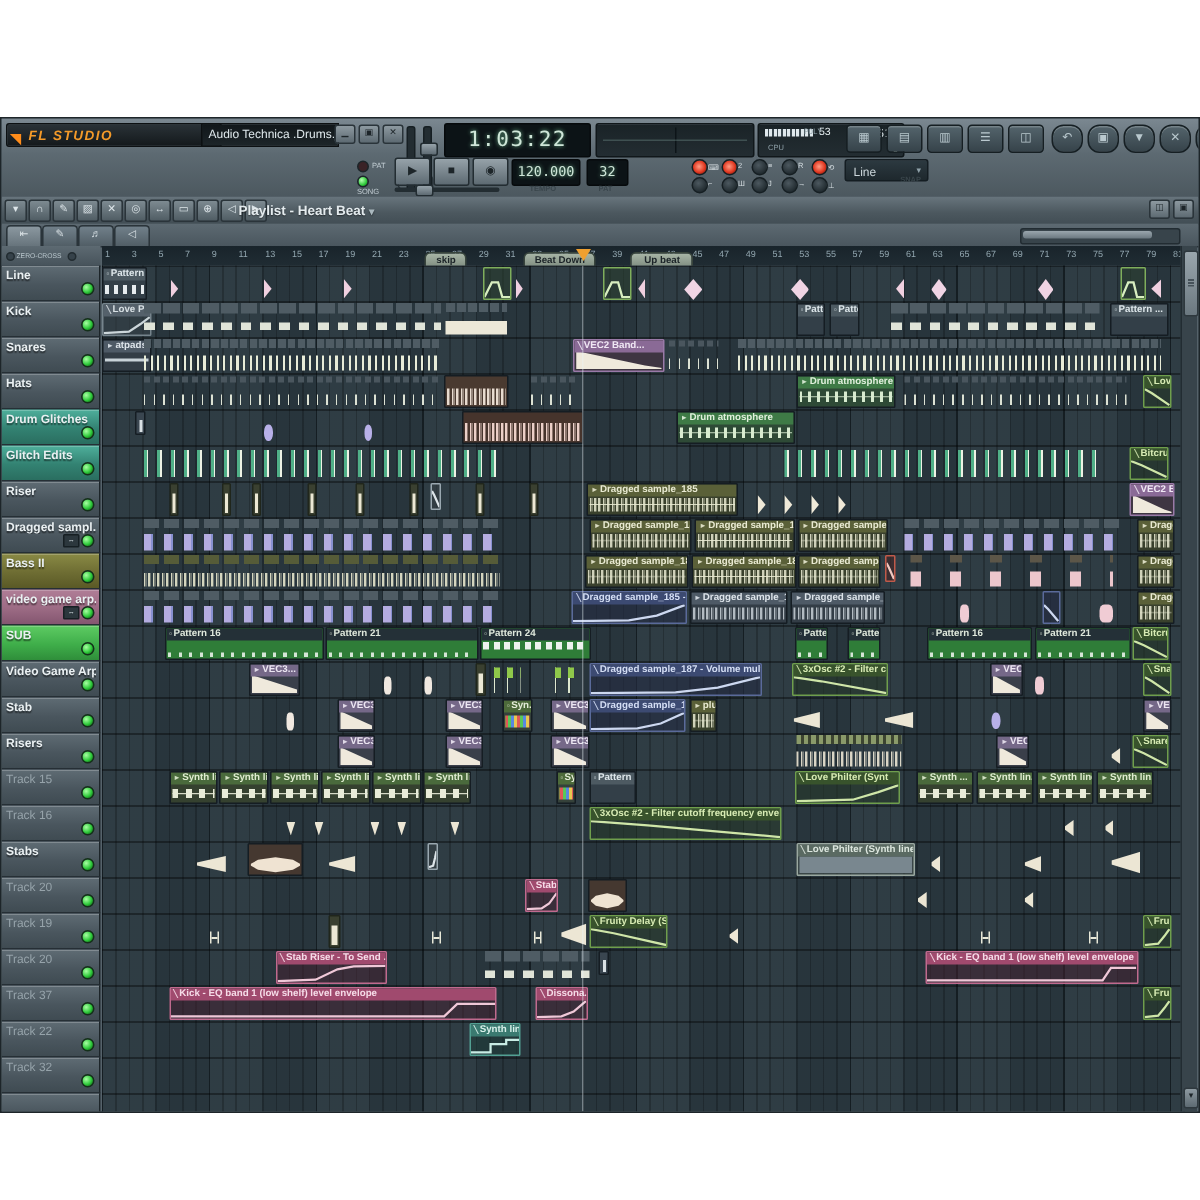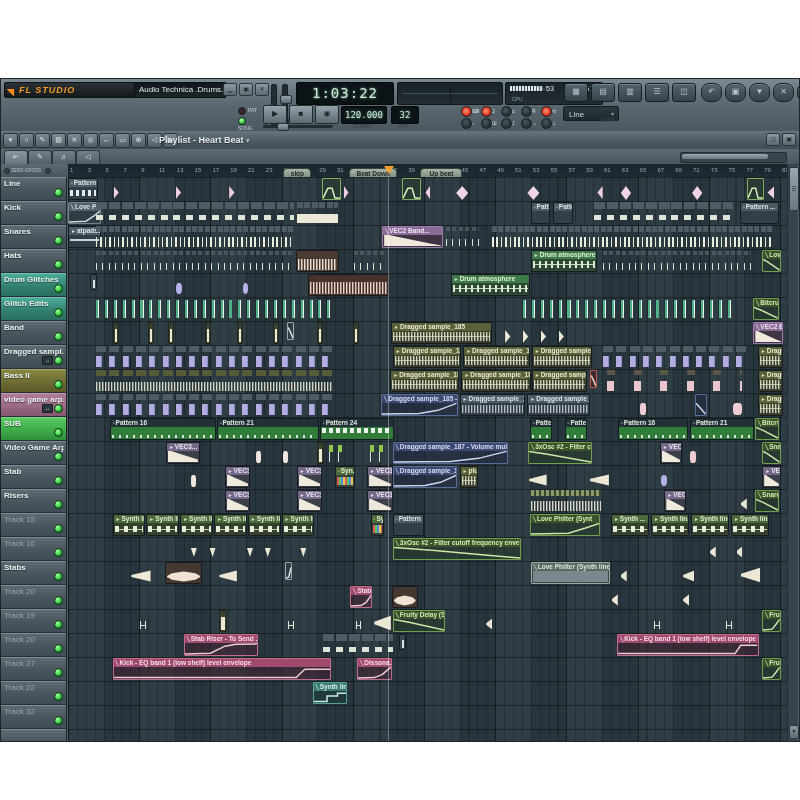--- a/index.html
+++ b/index.html
@@ -401,21 +401,21 @@
         </div>
         <div class="thead" style="top: 96px; background: linear-gradient(rgb(79, 176, 156), rgb(51, 130, 114) 55%, rgb(42, 110, 96));">
           <div class="nm">Drum Glitches</div>
           <div class="led"></div>
         </div>
         <div class="thead" style="top: 120px; background: linear-gradient(rgb(79, 176, 156), rgb(51, 130, 114) 55%, rgb(42, 110, 96));">
           <div class="nm">Glitch Edits</div>
           <div class="led"></div>
         </div>
         <div class="thead" style="top: 144px;">
-          <div class="nm">Band</div>
+          <div class="nm">Riser</div>
           <div class="led"></div>
         </div>
         <div class="thead" style="top: 168px;">
           <div class="nm">Dragged sampl...</div>
           <div class="cicon">↔</div>
           <div class="led"></div>
         </div>
         <div class="thead" style="top: 192px; background: linear-gradient(rgb(138, 138, 69), rgb(110, 109, 51) 55%, rgb(90, 89, 38));">
           <div class="nm">Bass II</div>
           <div class="led"></div>

